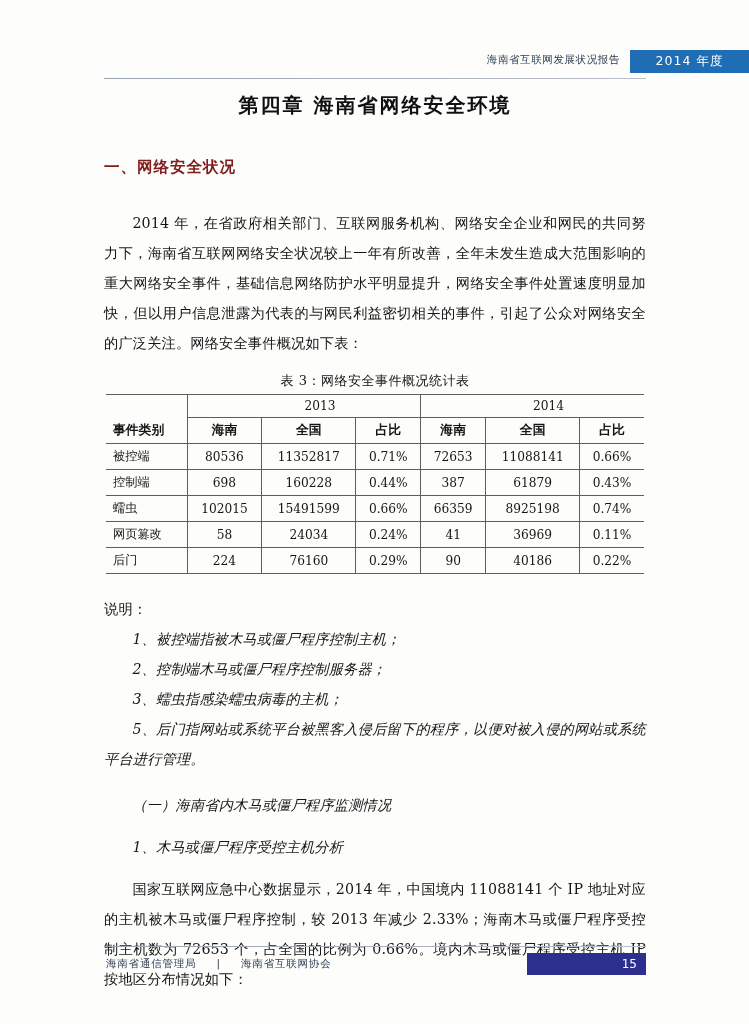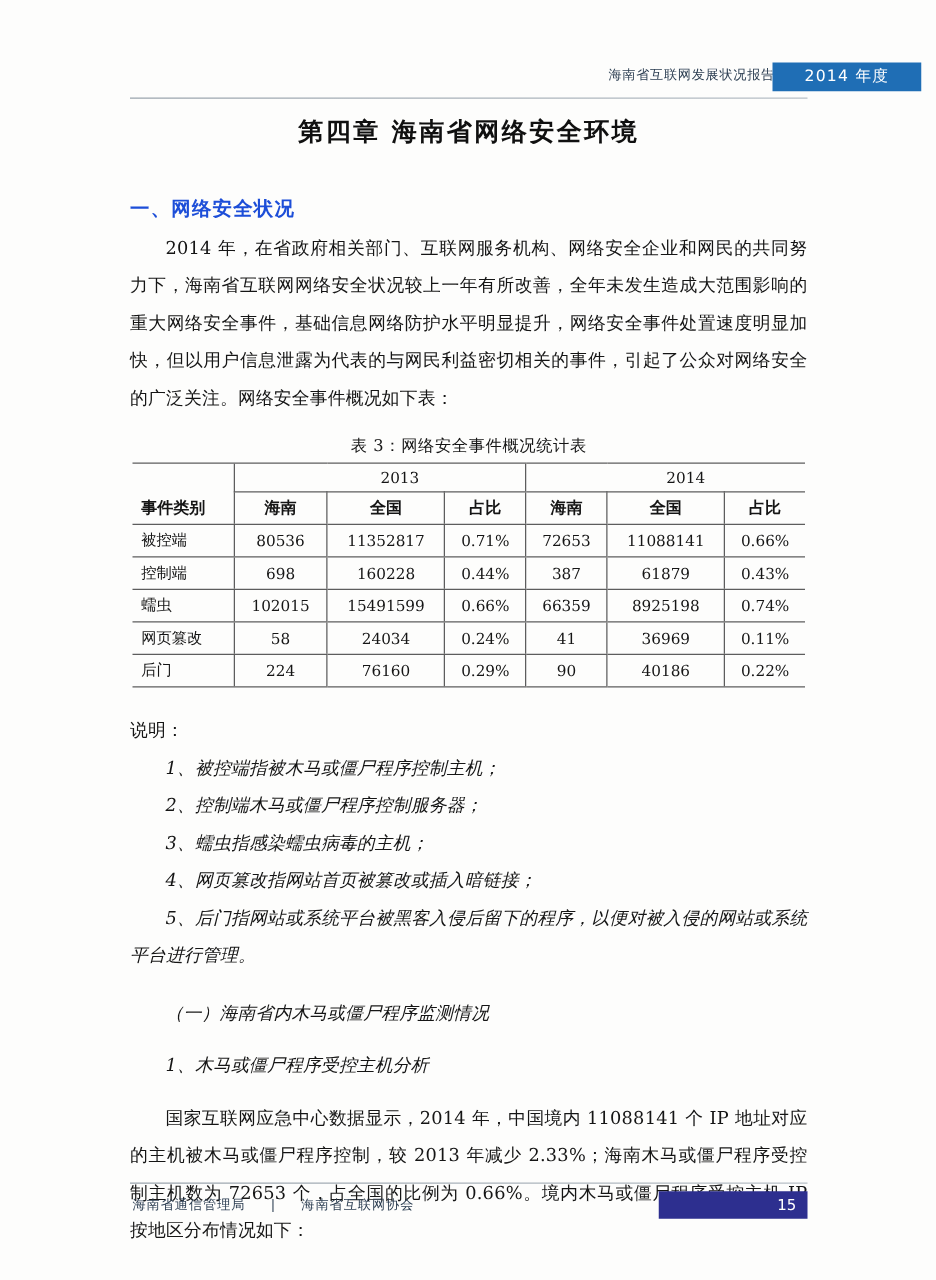--- a/index.html
+++ b/index.html
@@ -39,21 +39,21 @@
     right: 129px;
     top: 1px;
     font-size: 10.5px;
     letter-spacing: 0.6px;
     color: #2c3e52;
     font-family: "DejaVu Sans", "Liberation Sans", sans-serif;
     white-space: nowrap;
   }
   .header-badge {
     position: absolute;
-    right: 12px;
+    right: 0px;
     top: -2px;
     width: 119px;
     height: 23px;
     background: #1f6eb5;
     color: #ffffff;
     font-size: 12.5px;
     font-family: "DejaVu Sans", "Liberation Sans", sans-serif;
     letter-spacing: 1px;
     display: flex;
     align-items: center;
@@ -83,22 +83,22 @@
     font-weight: bold;
     letter-spacing: 2px;
     margin: 0 0 38px 0;
     color: #101010;
     font-family: "DejaVu Serif", "Liberation Serif", serif;
   }
   .section-heading {
     font-size: 15.5px;
     font-weight: bold;
     letter-spacing: 1px;
-    margin: 0 0 6px 0;
-    color: #1d4ed8;
+    margin: 0 0 30px 0;
+    color: #7f1d1d;
   }
   p.body-text {
     font-size: 14.2px;
     line-height: 30px;
     text-align: justify;
     text-justify: inter-ideograph;
     margin: 0;
     text-indent: 2em;
     letter-spacing: 0.2px;
   }
@@ -296,21 +296,20 @@
           <td class="vline">40186</td>
           <td class="vline">0.22%</td>
         </tr>
       </tbody>
     </table>
 
     <p class="note-label">说明：</p>
     <p class="note-item">1、被控端指被木马或僵尸程序控制主机；</p>
     <p class="note-item">2、控制端木马或僵尸程序控制服务器；</p>
     <p class="note-item">3、蠕虫指感染蠕虫病毒的主机；</p>
-    <p class="note-item">4、网页篡改指网站首页被篡改或插入暗链接；</p>
     <p class="note-item">5、后门指网站或系统平台被黑客入侵后留下的程序，以便对被入侵的网站或系统平台进行管理。</p>
 
     <p class="note-item" style="margin-top:16px;">（一）海南省内木马或僵尸程序监测情况</p>
     <p class="note-item" style="margin-top:12px;">1、木马或僵尸程序受控主机分析</p>
     <p class="body-text" style="margin-top:12px;">国家互联网应急中心数据显示，2014 年，中国境内 11088141 个 IP 地址对应的主机被木马或僵尸程序控制，较 2013 年减少 2.33%；海南木马或僵尸程序受控制主机数为 72653 个，占全国的比例为 0.66%。境内木马或僵尸程序受控主机 IP 按地区分布情况如下：</p>
 
   </div>
 
   <div class="page-footer">
     <div class="footer-rule"></div>

